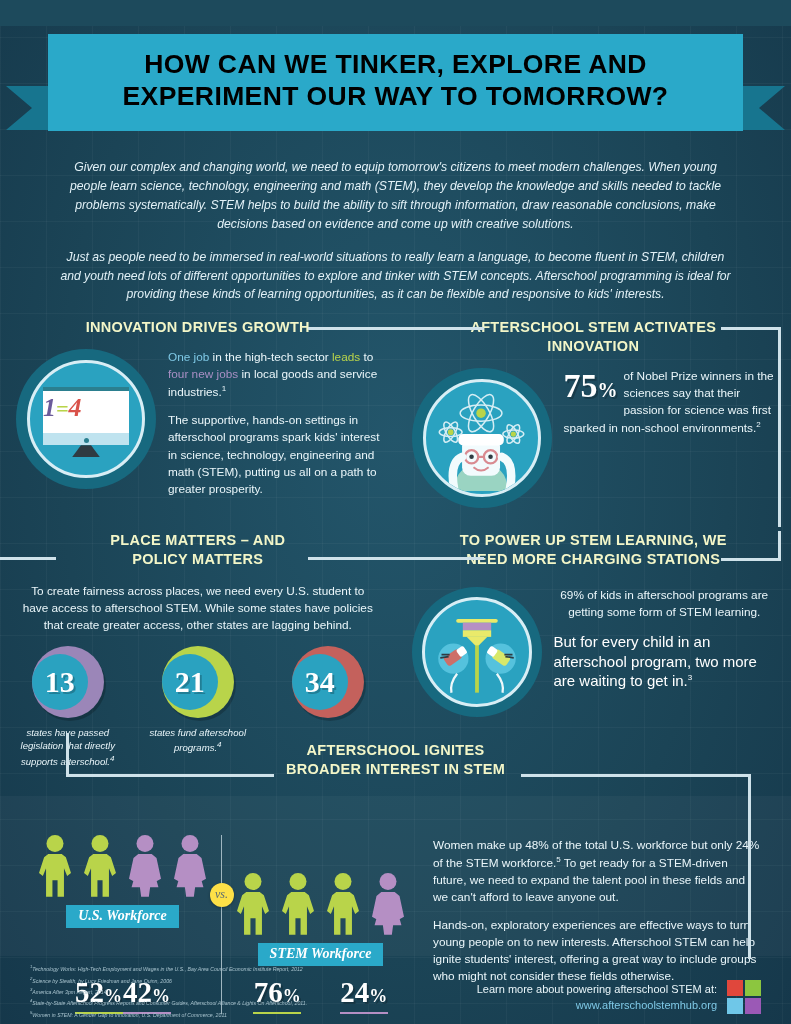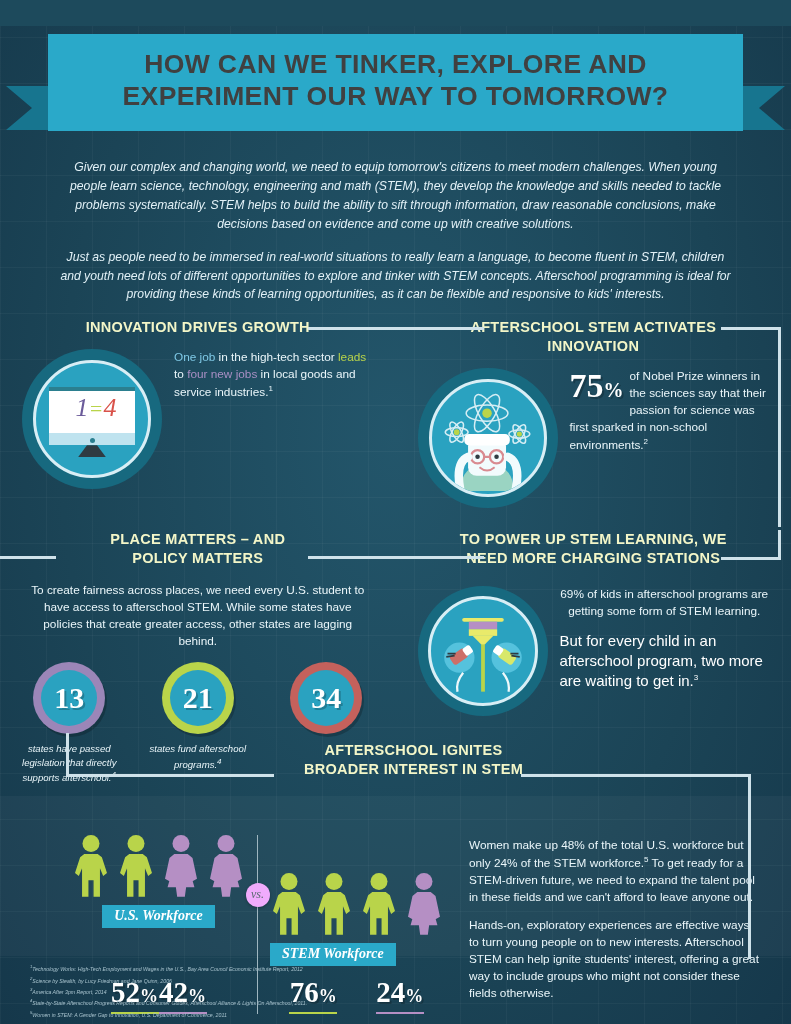--- a/index.html
+++ b/index.html
@@ -26,40 +26,40 @@
   }
   .ribbon-tail.left  { left: 6px;  clip-path: polygon(0 0, 100% 0, 100% 100%, 0 100%, 26px 50%); }
   .ribbon-tail.right { right: 6px; clip-path: polygon(0 0, 100% 0, calc(100% - 26px) 50%, 100% 100%, 0 100%); }
   .banner {
     position: absolute; left: 48px; right: 48px; top: 8px;
     background: #2aa9c9; padding: 14px 20px 18px;
     text-align: center;
   }
   .banner h1 {
     font-size: 26.5px; font-weight: bold; letter-spacing: .4px;
-    line-height: 1.22; color: #404040; text-transform: uppercase;
+    line-height: 1.22; color: #000000; text-transform: uppercase;
   }
 
   
   .intro { padding: 14px 60px 0; text-align: center; }
   .intro p {
     font-style: italic; font-size: 12.2px; line-height: 1.55;
     color: #e2f1f7; margin-bottom: 14px;
   }
 
   
   .sec-title {
     color: #f3f6c8; font-weight: bold; font-size: 14.5px;
     text-transform: uppercase; text-align: center; line-height: 1.3;
     letter-spacing: .3px;
   }
 
   
   .row { display: flex; position: relative; }
-  .col { width: 50%; position: relative; padding: 0 18px; }
+  .col { width: 50%; position: relative; padding: 0 12px; }
 
   .panel-body { display: flex; align-items: flex-start; gap: 12px; padding: 12px 4px 0; }
 
   
   .medallion {
     flex: 0 0 auto; position: relative; border-radius: 50%;
     background: #17697f;
     display: flex; align-items: center; justify-content: center;
   }
   .medallion .inner {
@@ -86,21 +86,21 @@
 
   .lead-line {
     font-size: 15px; font-weight: normal; line-height: 1.32; color: #ffffff;
   }
 
   
   .stats3 { display: flex; justify-content: center; gap: 26px; margin-top: 12px; }
   .stat { width: 104px; text-align: center; }
   .ring {
     width: 72px; height: 72px; border-radius: 50%;
-    margin: 0 auto 8px; display: flex; align-items: center; justify-content: center;
+    margin: 0 auto 8px; display: flex; align-items: center; 
     box-shadow: 2px 3px 0 rgba(0,0,0,.20);
   }
   .ring .disc {
     width: 56px; height: 56px; border-radius: 50%; background: #2aa2c0;
     display: flex; align-items: center; justify-content: center;
     font-family: "Liberation Serif", serif; font-weight: bold;
     font-size: 30px; color: #ffffff; text-shadow: 2px 2px 0 rgba(0,0,0,.22);
   }
   .stat-cap {
     font-style: italic; font-size: 9.6px; line-height: 1.42; color: #eaf6fa;
@@ -142,21 +142,21 @@
   }
   .pct-item .v .s { font-size: 18px; }
   .pct-item .bar { height: 2px; margin: 3px auto 0; width: 48px; }
 
   .vs-divider {
     width: 1px; align-self: stretch; background: #9fb6c0;
     position: relative; margin: 0 12px;
   }
   .vs-badge {
     position: absolute; top: 48px; left: 50%; transform: translate(-50%,0);
-    width: 24px; height: 24px; border-radius: 50%; background: #f0abfc;
+    width: 24px; height: 24px; border-radius: 50%; background: #fde047;
     color: #5b6b72; font-family: "Liberation Serif", serif; font-style: italic;
     font-size: 12px; display: flex; align-items: center; justify-content: center;
     box-shadow: 0 1px 3px rgba(0,0,0,.3);
   }
 
   
   .footnotes { position: absolute; left: 30px; bottom: 30px; width: 330px; }
   .footnotes li {
     list-style: none; font-style: italic; font-size: 5.2px; line-height: 1.85;
     color: #a8c3ce; white-space: nowrap;
@@ -196,33 +196,34 @@
   <div class="row" style="margin-top:6px;">
 
     <div class="col">
       <div class="sec-title">INNOVATION DRIVES GROWTH</div>
       <div style="position:absolute;right:-8px;top:9px;width:96px;height:3px;background:#cfe2ea;"></div>
       <div class="panel-body">
         <div class="medallion" style="width:140px;height:140px;">
           <div class="inner" style="width:118px;height:118px;">
             <div style="position:relative;width:86px;height:72px;">
               <div style="position:absolute;top:4px;left:0;width:86px;height:46px;background:#ffffff;border-top:4px solid #2b7f8f;"></div>
-              <div style="position:absolute;top:12px;left:0;width:94px;text-align:center;font-family:'Liberation Serif',serif;font-style:italic;font-weight:normal;font-size:26px;line-height:1;">
+              <div style="position:absolute;top:12px;left:0;width:94px;text-align:left;font-family:'Liberation Serif',serif;font-style:italic;font-weight:bold;font-size:26px;line-height:1;">
                 <span class="hl-purple" style="color:#6b5b9a;">1</span><span style="color:#b9d44a;font-size:22px;">=</span><span style="color:#d9524a;">4</span>
               </div>
               <div style="position:absolute;top:50px;left:0;width:86px;height:12px;background:#bfe3ef;"></div>
               <div style="position:absolute;top:55px;left:41px;width:5px;height:5px;border-radius:50%;background:#2b7f8f;"></div>
               <div style="position:absolute;top:62px;left:29px;width:28px;height:12px;background:#2f3b42;clip-path:polygon(32% 0,68% 0,100% 100%,0 100%);"></div>
             </div>
           </div>
         </div>
         <div class="body-txt">
           <p>
             <span class="hl-blue">One job</span><span> in the high-tech sector </span><span class="hl-green">leads</span><span> to </span><span class="hl-purple">four new jobs</span><span> in local goods and service industries.</span><sup>1</sup>
           </p>
+          <p>The supportive, hands-on settings in afterschool programs spark kids' interest in science, technology, engineering and math (STEM), putting us all on a path to greater prosperity.</p>
         </div>
       </div>
     </div>
 
     <div class="col">
       <div class="sec-title">
         <span>AFTERSCHOOL STEM ACTIVATES</span><br>
         <span>INNOVATION</span>
       </div>
       <div style="position:absolute;left:-8px;top:9px;width:96px;height:3px;background:#cfe2ea;"></div>
@@ -342,21 +343,21 @@
         <div class="body-txt">
           <p style="text-align:center;">69% of kids in afterschool programs are getting some form of STEM learning.</p>
           <p class="lead-line"><span>But for every child in an afterschool program, two more are waiting to get in.</span><sup>3</sup></p>
         </div>
       </div>
     </div>
   </div>
 
   <div class="band"></div>
 
-  <div style="position:absolute;left:0;right:0;top:715px;padding-left:36px;">
+  <div style="position:absolute;left:0;right:0;top:715px;">
     <div class="sec-title">
       <span>AFTERSCHOOL IGNITES</span><br>
       <span>BROADER INTEREST IN STEM</span>
     </div>
     <div style="position:absolute;left:66px;top:-8px;width:3px;height:44px;background:#cfe2ea;"></div>
     <div style="position:absolute;left:66px;top:33px;width:208px;height:3px;background:#cfe2ea;"></div>
     <div style="position:absolute;right:40px;top:33px;width:3px;height:185px;background:#cfe2ea;"></div>
     <div style="position:absolute;right:40px;top:33px;width:230px;height:3px;background:#cfe2ea;"></div>
 
     <div style="display:flex;padding:56px 30px 0 36px;align-items:flex-start;">
@@ -413,21 +414,21 @@
                 </div>
               <div class="person m">
                   <div class="head" style="background:#b9d44a;"></div>
                   <div class="torso" style="background:#b9d44a;"></div>
                 </div>
               <div class="person f">
                   <div class="head" style="background:#b58fc4;"></div>
                   <div class="torso" style="background:#b58fc4;"></div>
                 </div>
             </div>
-            <div style="text-align:left;text-decoration:underline;">
+            <div style="text-align:center;text-decoration:underline;">
               <span class="wf-label">STEM Workforce</span>
             </div>
             <div class="pct-row" style="justify-content:space-around;">
               <div class="pct-item">
                 <div class="v"><span>76</span><span class="s">%</span></div>
                 <div class="bar" style="background:#b9d44a;"></div>
               </div>
               <div class="pct-item">
                 <div class="v"><span>24</span><span class="s">%</span></div>
                 <div class="bar" style="background:#b58fc4;"></div>
@@ -445,14 +446,26 @@
   </div>
 
   <ul class="footnotes">
     <li><sup>1</sup><span>Technology Works: High-Tech Employment and Wages in the U.S., Bay Area Council Economic Institute Report, 2012</span></li>
     <li><sup>2</sup><span>Science by Stealth, by Lucy Friedman and Jane Quinn, 2006</span></li>
     <li><sup>3</sup><span>America After 3pm Report, 2014</span></li>
     <li><sup>4</sup><span>State-by-State Afterschool Progress Reports and Consumer Guides, Afterschool Alliance &amp; Lights On Afterschool, 2011.</span></li>
     <li><sup>5</sup><span>Women in STEM: A Gender Gap to Innovation, U.S. Department of Commerce, 2011</span></li>
   </ul>
 
+  <div class="footer">
+    <div class="ft">
+      <div>Learn more about powering afterschool STEM at:</div>
+      <div class="url">www.afterschoolstemhub.org</div>
+    </div>
+    <div class="logo">
+      <span style="background:#e0473c;"></span>
+      <span style="background:#8cc63f;"></span>
+      <span style="background:#6fc7e8;"></span>
+      <span style="background:#9b59b6;"></span>
+    </div>
+  </div>
 
 </div>
 
 </body></html>

